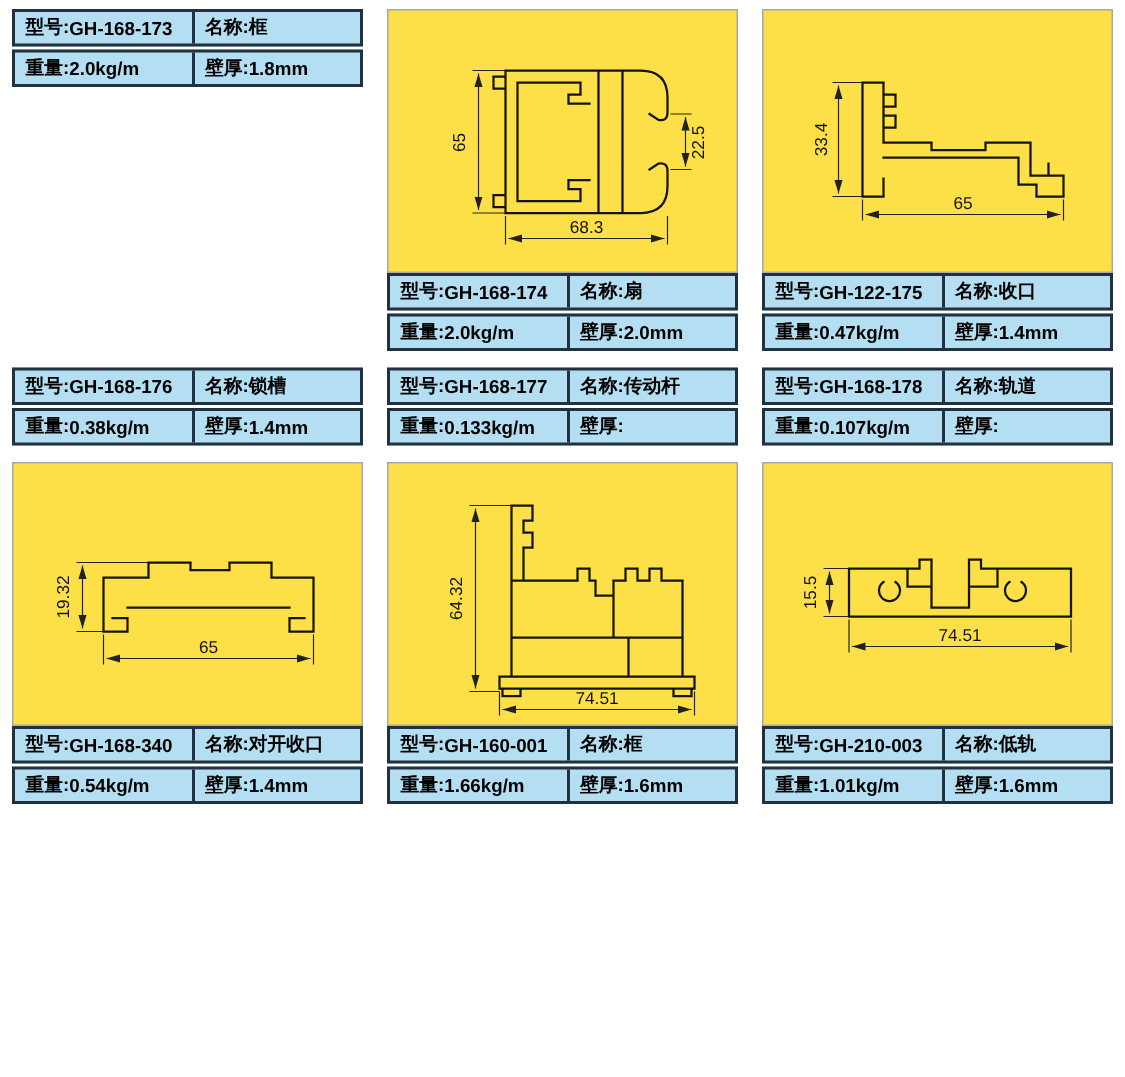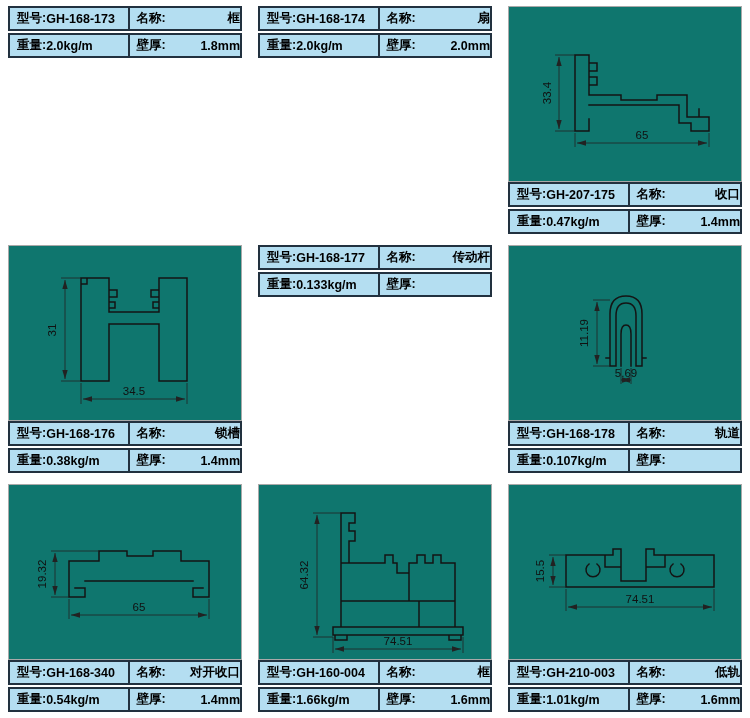--- a/index.html
+++ b/index.html
@@ -1,29 +1,29 @@
 <!DOCTYPE html>
 <html><head>
 <meta charset="utf-8">
 <style>
   html,body{margin:0;padding:0;background:#ffffff;}
   body{width:750px;height:718px;box-sizing:border-box;padding:6px 8px;font-family:"Liberation Sans","DejaVu Sans",sans-serif;}
   .grid{display:grid;grid-template-columns:repeat(3,1fr);column-gap:16px;row-gap:11px;}
   .panel{width:100%;}
-  .draw{height:176px;box-sizing:border-box;border:1px solid #a9a9a9;background:#0f766e;overflow:hidden;}
+  .draw{height:176px;box-sizing:border-box;border:1px solid #a9a9a9;background:#fde047;overflow:hidden;}
   .draw svg{display:block;width:100%;height:174px;}
   .p{fill:none;stroke:#141414;stroke-width:1.5;stroke-linejoin:miter;stroke-linecap:square;}
   .t{fill:none;stroke:#222222;stroke-width:0.8;}
   .d{fill:none;stroke:#222222;stroke-width:0.8;marker-start:url(#arr);marker-end:url(#arr);}
   .x{font-family:"Liberation Sans","DejaVu Sans",sans-serif;font-size:11.5px;fill:#111111;}
   .trow{display:flex;height:25px;box-sizing:border-box;border:2px solid #22313f;background:#b4def1;}
   .trow + .trow{margin-top:2px;}
   .tcell{box-sizing:border-box;display:flex;align-items:center;padding-left:7px;font-size:12.5px;font-weight:bold;color:#000;white-space:nowrap;overflow:hidden;}
   .tcell.lft{flex:0 0 52%;border-right:2px solid #22313f;}
-  .tcell.rgt{flex:1 1 auto;justify-content:space-between;}
+  .tcell.rgt{flex:1 1 auto;}
 </style>
 </head>
 <body>
 
 <svg width="0" height="0" style="position:absolute" aria-hidden="true">
   <defs>
     <marker id="arr" viewBox="0 0 10 6" refX="10" refY="3" markerWidth="9" markerHeight="6" markerUnits="userSpaceOnUse" orient="auto-start-reverse">
       <path d="M0,0 L10,3 L0,6 Z" fill="#222"></path>
     </marker>
   </defs>
@@ -50,20 +50,32 @@
           </div>
         <div class="tcell rgt">
             <span>壁厚:</span>
             <span>1.8mm</span>
           </div>
       </div>
     </div>
   </div>
 
   <div class="panel">
+    <div class="draw">
+      <svg viewBox="0 0 232 174">
+        <path class="p" d="M78,40 V135 M78,40 H168 Q186,40 186,58 V68 Q186,74 180,73 L174,69 M78,135 H168 Q186,135 186,117 V107 Q186,101 180,102 L174,106 M86,48 V127 M86,48 H128 V56 H120 V62 H134 M86,127 H128 V119 H120 V113 H134 M140,40 V135 M156,40 V135 M70,44 H78 V52 H70 Z M70,123 H78 V131 H70 Z"></path>
+        <path class="t" d="M78,40 H56 M78,135 H56 M188,69 H202 M188,106 H202 M78,137 V156 M186,137 V156"></path>
+        <path class="d" d="M60,42 V133"></path>
+        <path class="d" d="M198,71 V104"></path>
+        <path class="d" d="M80,152 H184"></path>
+        <text class="x" x="51" y="88" text-anchor="middle" transform="rotate(-90 51 88)">65</text>
+        <text class="x" x="210" y="88" text-anchor="middle" transform="rotate(-90 210 88)">22.5</text>
+        <text class="x" x="132" y="148" text-anchor="middle">68.3</text>
+      </svg>
+    </div>
     <div>
       <div class="trow">
         <div class="tcell lft">
             <span>型号:</span>
             <span>GH-168-174</span>
           </div>
         <div class="tcell rgt">
             <span>名称:</span>
             <span>扇</span>
           </div>
@@ -89,51 +101,41 @@
         <path class="d" d="M50,50 V122"></path>
         <path class="d" d="M68,136 H198"></path>
         <text class="x" x="42" y="86" text-anchor="middle" transform="rotate(-90 42 86)">33.4</text>
         <text class="x" x="133" y="132" text-anchor="middle">65</text>
       </svg>
     </div>
     <div>
       <div class="trow">
         <div class="tcell lft">
             <span>型号:</span>
-            <span>GH-207-175</span>
+            <span>GH-122-175</span>
           </div>
         <div class="tcell rgt">
             <span>名称:</span>
             <span>收口</span>
           </div>
       </div>
       <div class="trow">
         <div class="tcell lft">
             <span>重量:</span>
             <span>0.47kg/m</span>
           </div>
         <div class="tcell rgt">
             <span>壁厚:</span>
             <span>1.4mm</span>
           </div>
       </div>
     </div>
   </div>
 
   <div class="panel">
-    <div class="draw">
-      <svg viewBox="0 0 232 174">
-        <path class="p" d="M72,32 H100 M72,32 V135 H100 M100,32 V66 M100,78 V135 M150,32 H178 V135 H150 M150,32 V66 M150,78 V135 M100,66 H150 M100,78 H150 M100,44 H108 V51 H100 M100,56 H106 V62 H100 M150,44 H142 V51 H150 M150,56 H144 V62 H150 M72,38 H78 V32"></path>
-        <path class="t" d="M72,32 H52 M72,135 H52 M72,137 V158 M178,137 V158"></path>
-        <path class="d" d="M56,34 V133"></path>
-        <path class="d" d="M74,153 H176"></path>
-        <text class="x" x="47" y="84" text-anchor="middle" transform="rotate(-90 47 84)">31</text>
-        <text class="x" x="125" y="149" text-anchor="middle">34.5</text>
-      </svg>
-    </div>
     <div>
       <div class="trow">
         <div class="tcell lft">
             <span>型号:</span>
             <span>GH-168-176</span>
           </div>
         <div class="tcell rgt">
             <span>名称:</span>
             <span>锁槽</span>
           </div>
@@ -170,30 +172,20 @@
           </div>
         <div class="tcell rgt">
             <span>壁厚:</span>
             <span></span>
           </div>
       </div>
     </div>
   </div>
 
   <div class="panel">
-    <div class="draw">
-      <svg viewBox="0 0 232 174">
-        <path class="p" d="M101,120 V68 Q101,50 117,50 Q133,50 133,68 V120 M107,120 V70 Q107,57 117,57 Q127,57 127,70 V120 M112,120 V88 Q112,79 117,79 Q122,79 122,88 V120 M101,112 H97 M133,112 H137 M101,120 H107 M127,120 H133"></path>
-        <path class="t" d="M101,54 H84 M101,120 H84 M112,122 V138 M122,122 V138"></path>
-        <path class="d" d="M88,56 V118"></path>
-        <path class="d" d="M112,134 H122"></path>
-        <text class="x" x="79" y="87" text-anchor="middle" transform="rotate(-90 79 87)">11.19</text>
-        <text class="x" x="117" y="131" text-anchor="middle">5.69</text>
-      </svg>
-    </div>
     <div>
       <div class="trow">
         <div class="tcell lft">
             <span>型号:</span>
             <span>GH-168-178</span>
           </div>
         <div class="tcell rgt">
             <span>名称:</span>
             <span>轨道</span>
           </div>
@@ -254,21 +246,21 @@
         <path class="d" d="M58,30 V150"></path>
         <path class="d" d="M76,164 H202"></path>
         <text class="x" x="49" y="90" text-anchor="middle" transform="rotate(-90 49 90)">64.32</text>
         <text class="x" x="139" y="160" text-anchor="middle">74.51</text>
       </svg>
     </div>
     <div>
       <div class="trow">
         <div class="tcell lft">
             <span>型号:</span>
-            <span>GH-160-004</span>
+            <span>GH-160-001</span>
           </div>
         <div class="tcell rgt">
             <span>名称:</span>
             <span>框</span>
           </div>
       </div>
       <div class="trow">
         <div class="tcell lft">
             <span>重量:</span>
             <span>1.66kg/m</span>

